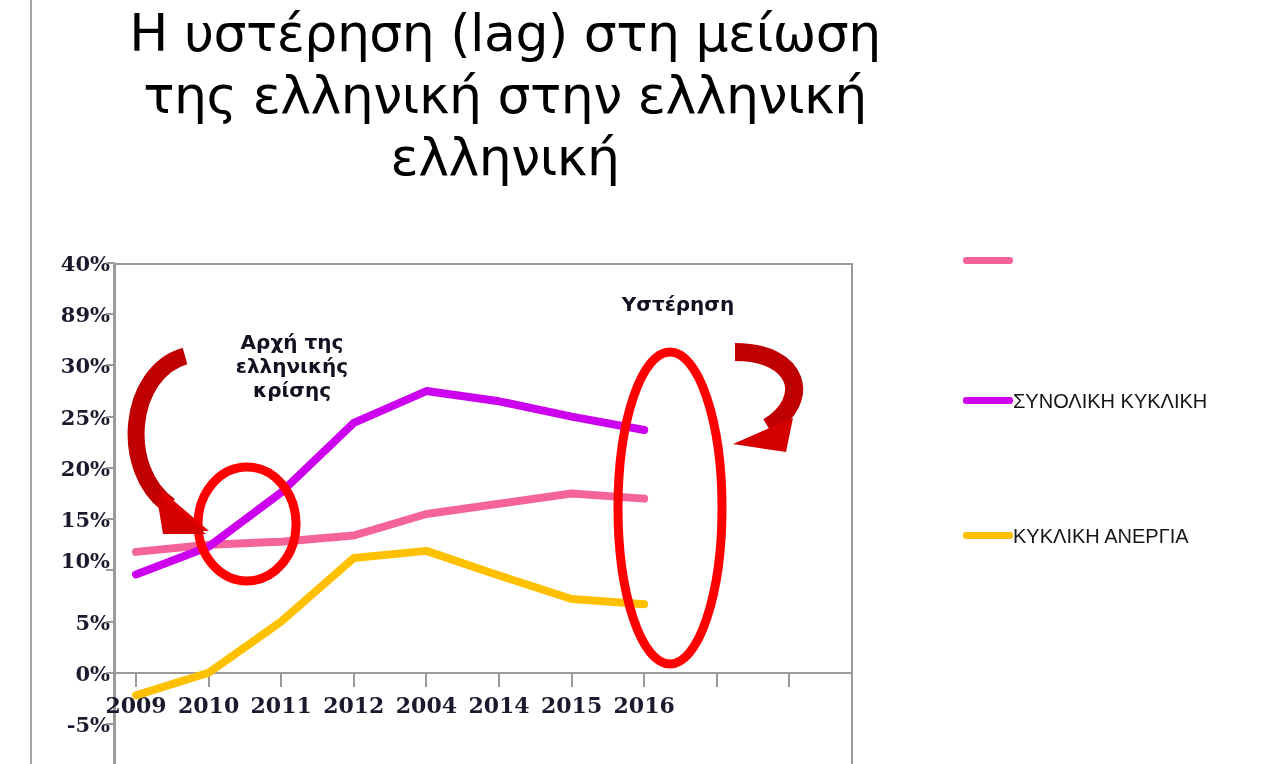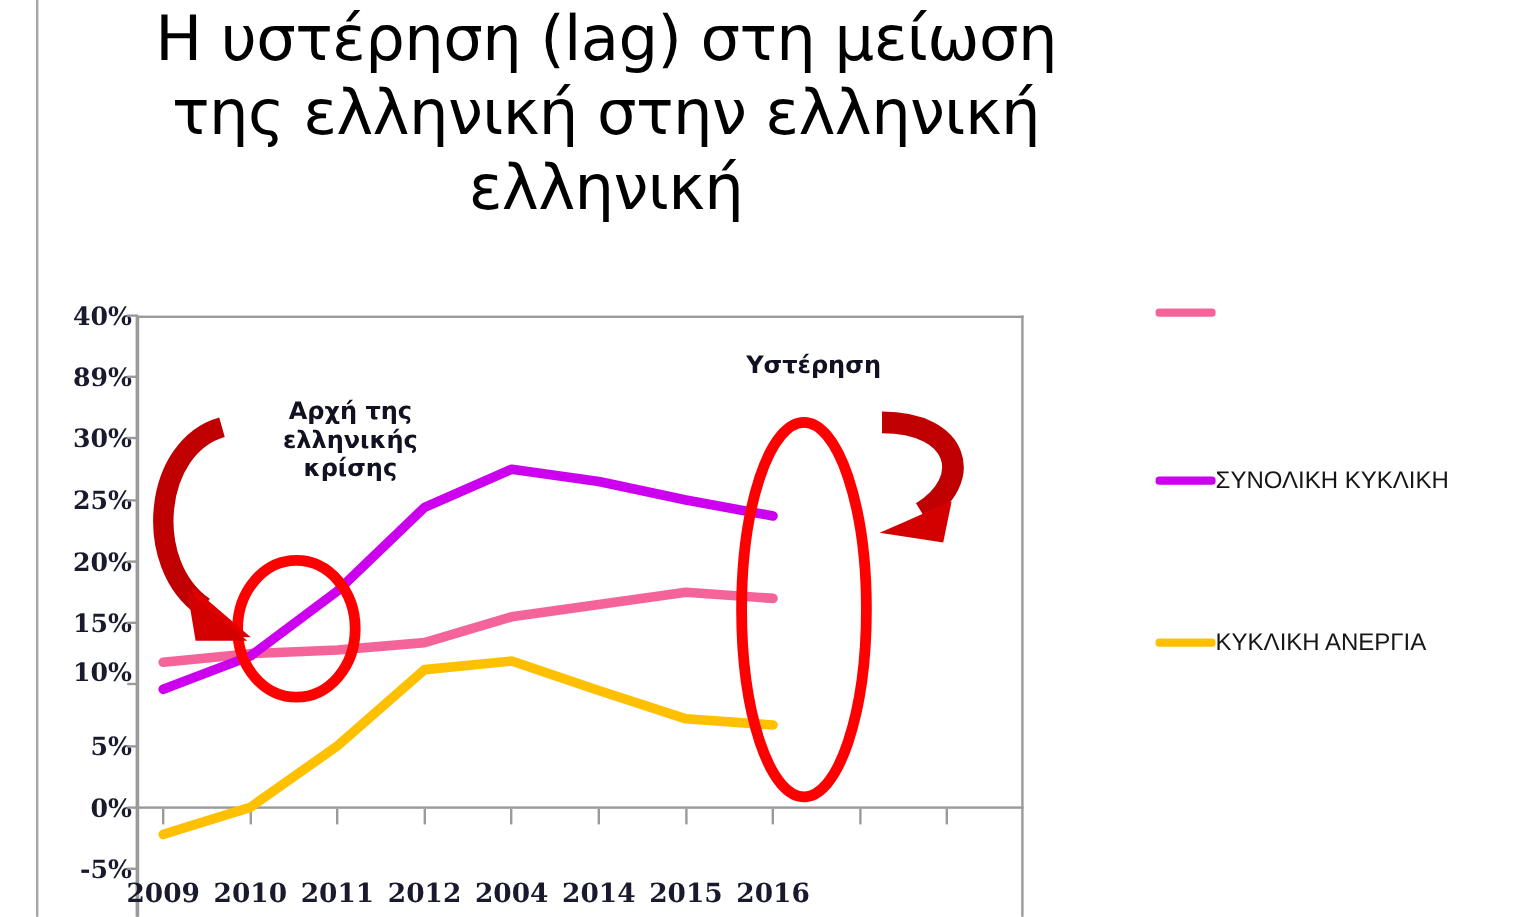--- a/index.html
+++ b/index.html
@@ -105,21 +105,20 @@
   .x-tick-label {
     position: absolute;
     top: 692px;
     width: 90px;
     text-align: center;
     font-family: "DejaVu Serif", serif;
     font-weight: bold;
     font-size: 22px;
     color: #1a1a2e;
     transform: translateX(-50%);
-    margin-top: 40px;
   }
   .x-tick-mark {
     position: absolute;
     top: 674px;
     width: 2px;
     height: 13px;
     background: #9a9a9a;
   }
 
   

